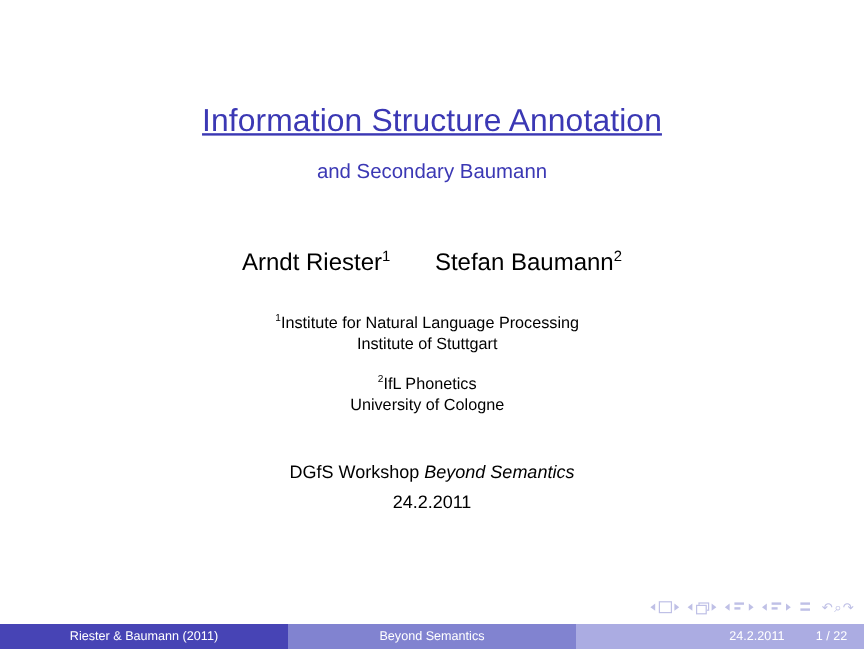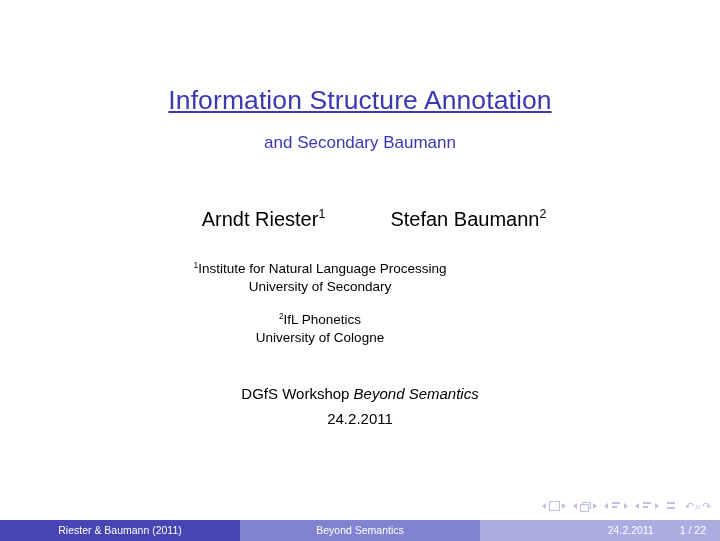--- a/index.html
+++ b/index.html
@@ -52,21 +52,20 @@
     left: 0;
     top: 206px;
     width: 720px;
     text-align: center;
     color: #000000;
     font-size: 20px;
     line-height: 26px;
   }
   .author-name {
     display: inline-block;
-    margin-left: 28px;
   }
   .author-gap {
     display: inline-block;
     width: 26px;
   }
   sup {
     font-size: 0.62em;
     vertical-align: super;
     line-height: 0;
   }
@@ -74,20 +73,21 @@
   
   .affiliations {
     position: absolute;
     left: 0;
     top: 260px;
     width: 640px;
     text-align: center;
     color: #000000;
     font-size: 13.5px;
     line-height: 17.5px;
+    padding-left: 36px;
   }
   .affil-group {
     margin-bottom: 0;
   }
   .affil-group + .affil-group {
     margin-top: 16px;
   }
   .affil-line {
     display: block;
   }
@@ -225,21 +225,21 @@
 
   <div class="authors">
     <span class="author-name"><span>Arndt Riester</span><sup>1</sup></span>
     <span class="author-gap"></span>
     <span class="author-name"><span>Stefan Baumann</span><sup>2</sup></span>
   </div>
 
   <div class="affiliations">
     <div class="affil-group">
       <span class="affil-line"><sup>1</sup><span>Institute for Natural Language Processing</span></span>
-      <span class="affil-line">University of Secondary</span>
+      <span class="affil-line">Institute of Stuttgart</span>
     </div>
     <div class="affil-group">
       <span class="affil-line"><sup>2</sup><span>IfL Phonetics</span></span>
       <span class="affil-line">University of Cologne</span>
     </div>
   </div>
 
   <div class="event">
     <div><span>DGfS Workshop </span><em>Beyond Semantics</em></div>
     <div>24.2.2011</div>

